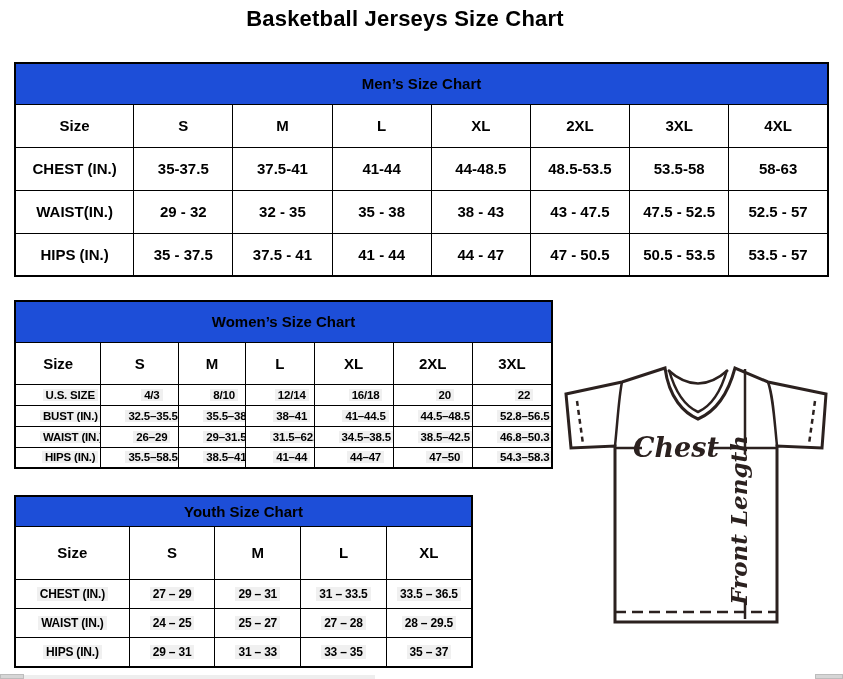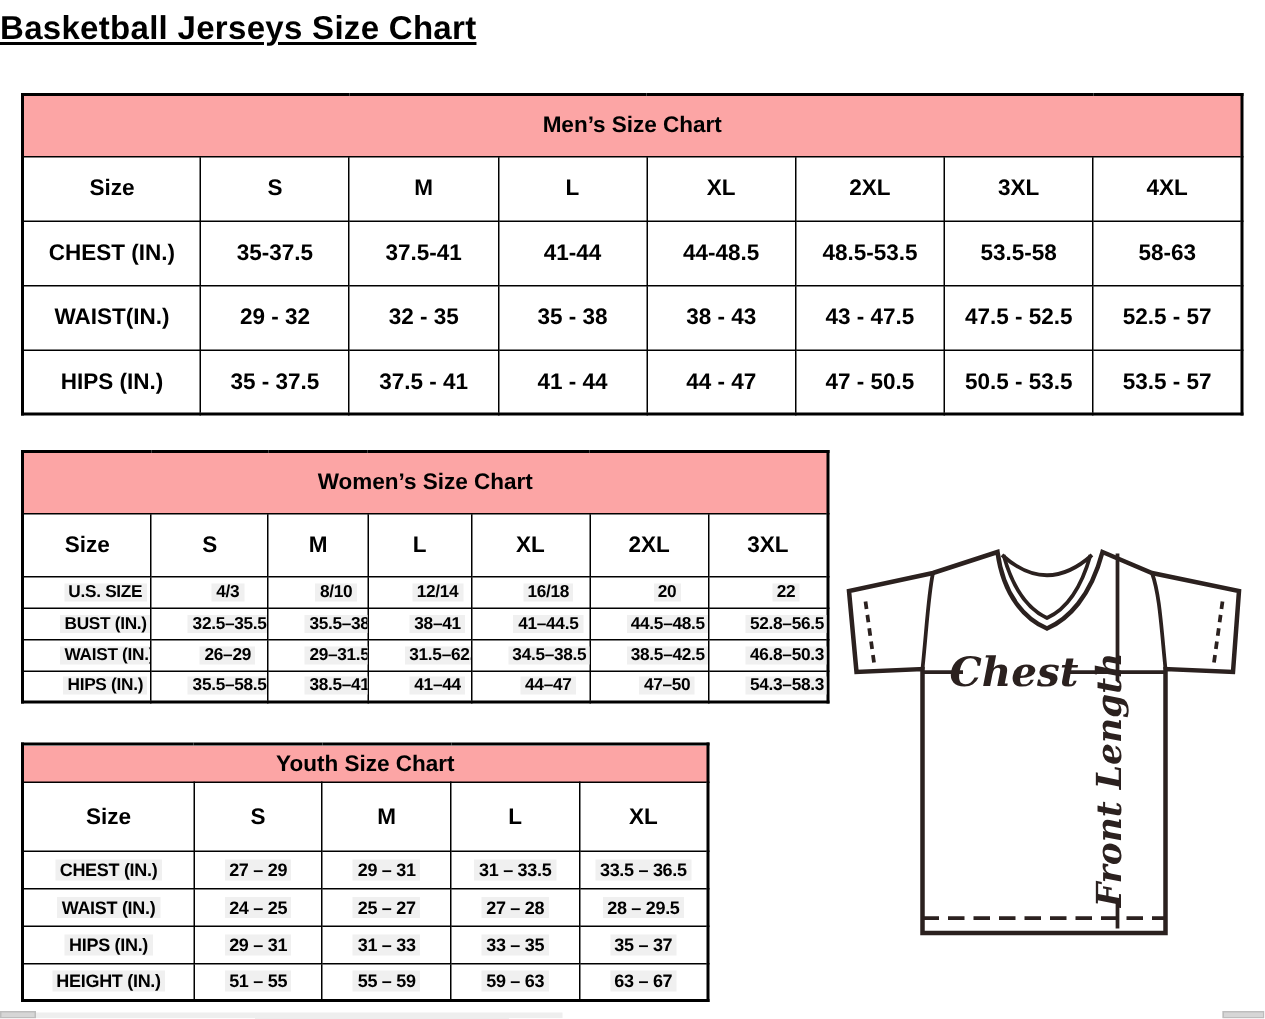--- a/index.html
+++ b/index.html
@@ -1,32 +1,32 @@
 <!DOCTYPE html>
 <html><head>
 <meta charset="utf-8">
 <style>
   html,body{margin:0;padding:0;background:#fff;}
   .screen{
     position:relative; width:843px; height:679px; background:#ffffff;
     font-family:"Liberation Sans", sans-serif; color:#000; overflow:hidden;
   }
   .page-title{
-    position:absolute; top:6px; left:0; width:810px; text-align:left;
-    font-size:22px; font-weight:bold; letter-spacing:0.2px;text-decoration:underline;
+    position:absolute; top:6px; left:0; width:810px; text-align:center;
+    font-size:22px; font-weight:bold; letter-spacing:0.2px;
   }
   table.size-table{
     position:absolute; border-collapse:collapse; table-layout:fixed;
     border:2px solid #000; background:#fff;
   }
   .size-table th, .size-table td{
     border:1px solid #000; text-align:center; vertical-align:middle;
     font-weight:bold; padding:0; overflow:hidden; white-space:nowrap;
   }
-  .size-table .title-row th{ background:#fca5a5; font-size:15px; }
+  .size-table .title-row th{ background:#1d4ed8; font-size:15px; }
   .size-table .head-row th{ font-size:15px; }
   
   table.mens{ left:14px; top:62px; width:815px; height:214px; }
   .mens .title-row{ height:41px; }
   .mens .head-row{ height:43px; }
   .mens .data-row{ height:43px; }
   .mens .data-row th, .mens .data-row td{ font-size:15px; }
   
   table.womens{ left:14px; top:300px; width:539px; height:168px;border-radius:17px; }
   .womens .title-row{ height:41px; }
@@ -212,27 +212,20 @@
           <td><span class="cell-text">27 – 28</span></td>
           <td><span class="cell-text">28 – 29.5</span></td>
         </tr>
         <tr class="data-row">
           <th><span class="cell-text">HIPS (IN.)</span></th>
           <td><span class="cell-text">29 – 31</span></td>
           <td><span class="cell-text">31 – 33</span></td>
           <td><span class="cell-text">33 – 35</span></td>
           <td><span class="cell-text">35 – 37</span></td>
         </tr>
-        <tr class="data-row">
-          <th><span class="cell-text">HEIGHT (IN.)</span></th>
-          <td><span class="cell-text">51 – 55</span></td>
-          <td><span class="cell-text">55 – 59</span></td>
-          <td><span class="cell-text">59 – 63</span></td>
-          <td><span class="cell-text">63 – 67</span></td>
-        </tr>
       </tbody>
     </table>
 
   <div class="jersey-wrap">
     <svg viewBox="0 0 284 276" xmlns="http://www.w3.org/2000/svg">
       <g fill="none" stroke="#2b211f" stroke-width="3" stroke-linejoin="miter">
 
         <path fill="#ffffff" d="M107,12 L64,26 L8,38 L13,92 L57,90 L57,266 L219,266 L219,90 L264,92 L268,38 L210,26 L177,12
                  C169,42 154,57 140,63 C126,57 111,42 107,12 Z"></path>
 

